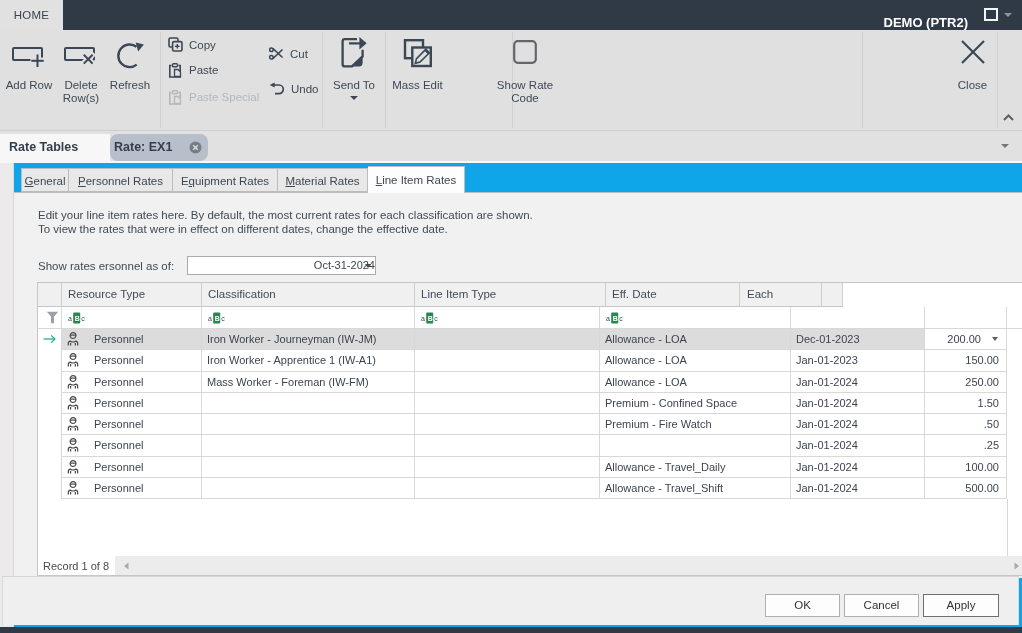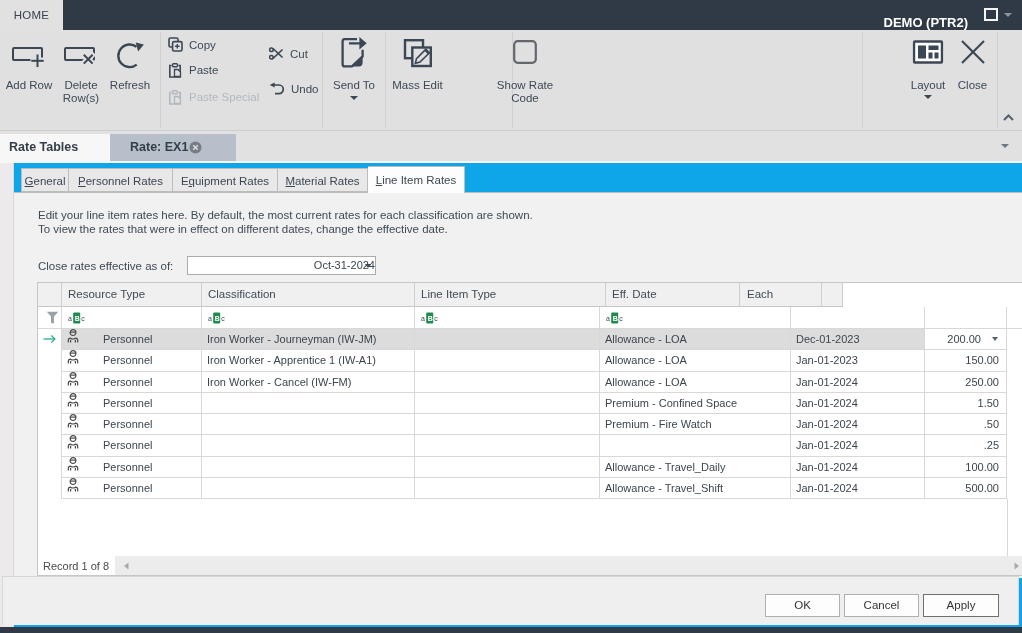--- a/index.html
+++ b/index.html
@@ -22,21 +22,21 @@
 .bigbtn .cap { position:absolute; top:49px; width:100%; line-height:13px; }
 .dcar { position:absolute; width:0; height:0; border-left:4px solid transparent; border-right:4px solid transparent; border-top:4px solid #3b4754; }
 .smallbtn { position:absolute; color:#3d4956; font-size:11.5px; display:flex; align-items:center; gap:6px; }
 .smallbtn.dis { color:#b3b8be; }
 .chev { position:absolute; }
 
 
 #doctabs { position:absolute; left:0; top:131px; width:1022px; height:30px; background:#e1e1e1; }
 .dtab { position:absolute; top:3px; height:27px; font-size:12.5px; font-weight:bold; color:#333e4a; line-height:27px; }
 #dtab1 { left:0; width:110px; background:#f7f7f7; text-align:left; padding-left:9px; }
-#dtab2 { left:110px; width:126px; background:#b7c0ca; padding-left:20px; }
+#dtab2 { left:110px; width:98px; background:#b7c0ca; padding-left:4px;border-radius:8px; }
 #dtabstrip2 { position:absolute; left:0; top:161px; width:1022px; height:2px; background:#f7f7f7; }
 #doccaret { position:absolute; left:1001px; top:144px; width:0; height:0; border-left:4px solid transparent; border-right:4px solid transparent; border-top:4px solid #6e7681; }
 
 
 #page { position:absolute; left:13px; top:163px; width:1017px; height:464px; background:#0ea5e9; border-left:1px solid #d9d9d9; border-right:1px solid #d9d9d9; }
 
 .itab { position:absolute; top:5px; height:24px; background:#e8e8e8; border:1px solid #bcbcbc; border-left:none; font-size:11.5px; color:#3d4754; text-align:center; line-height:24px; }
 .itab.first { border-left:1px solid #bcbcbc; }
 .itab.active { top:3px; height:27px; background:#fdfdfd; border-bottom:none; line-height:26px; z-index:3; }
 #itabline { position:absolute; left:0; top:29px; width:1016px; height:1px; background:#bcbcbc; z-index:2; }
@@ -58,21 +58,21 @@
 .frow .gc { background:#fff; padding-left:6px; }
 .drow { height:21.25px; font-size:11px; color:#3c454f; }
 .drow .gc { line-height:20px; padding-left:5px; white-space:nowrap; }
 .drow .c0, .drow .c7 { border-bottom:none; }
 
 .drow .gc.ind { padding-left:0; }
 .sel .gc.s { background:#dcdcdc; }
 .c0 { width:24px; } .c1 { width:140px; } .c2 { width:213px; } .c3 { width:185px; }
 .c4 { width:191px; } .c5 { width:134px; } .c6 { width:82px; } .c7 { width:21px; }
 .drow .c6 { text-align:right; padding-right:7px; padding-left:0; }
-.rescell { display:flex; align-items:flex-start; gap:24px; padding-left:7px; }
+.rescell { display:flex; align-items:center; gap:15px; padding-left:7px; }
 #gridfill { position:absolute; left:0; top:216px; width:990px; height:57px; background:#fff; }
 #recbar { position:absolute; left:0; top:273px; width:990px; height:19px; background:#fff; }
 #rectext { position:absolute; left:5px; top:4px; font-size:11px; color:#4a4a4a; }
 #hscroll { position:absolute; left:77px; top:0; width:913px; height:19px; background:#ececec; }
 
 
 #footer { position:absolute; left:2px; top:576px; width:1017px; height:49px; background:#efefef; border-top:1px solid #d5d5d5; border-left:1px solid #d9d9d9; border-right:1px solid #d9d9d9; }
 .btn { position:absolute; top:17px; width:75px; height:23px; background:#fdfdfd; border:1px solid #b0b0b0; font-size:11.5px; color:#333; text-align:center; line-height:21px; }
 #btn-apply { border-color:#6f6f6f; }
 #bottombar { position:absolute; left:0; top:627px; width:1022px; height:6px; background:#303a47; }
@@ -192,31 +192,20 @@
       </svg>
       <div class="cap">Mass Edit</div>
     </div>
     <div class="bigbtn" style="left:448px; width:64px;margin-left:45px;">
       <svg class="icn" style="top:10px;" width="24" height="24" viewBox="0 0 24 24">
         <rect x="1.2" y="1.2" width="21.6" height="21.6" rx="3.5" fill="none" stroke="#63676d" stroke-width="2.2"></rect>
       </svg>
       <div class="cap">Show Rate<br>Code</div>
     </div>
 
-    <div class="bigbtn" style="left:896px; width:64px;">
-      <svg class="icn" style="top:10px;" width="31" height="24" viewBox="0 0 31 24">
-        <rect x="1.5" y="1.5" width="28" height="21" rx="1" fill="#fdfdfd" stroke="#3b4754" stroke-width="2.4"></rect>
-        <rect x="5.5" y="5.5" width="8" height="13" fill="#3b4754"></rect>
-        <rect x="16" y="5.5" width="10" height="4.5" fill="#3b4754"></rect>
-        <rect x="16" y="12.5" width="4" height="6" fill="#3b4754"></rect>
-        <rect x="22" y="12.5" width="4" height="6" fill="#3b4754"></rect>
-      </svg>
-      <div class="cap">Layout</div>
-      <span class="dcar" style="left:50%;margin-left:-4px;top:65px;"></span>
-    </div>
     <div class="bigbtn" style="left:940px; width:65px;">
       <svg class="icn" style="top:10px;" width="29" height="24" viewBox="0 0 29 24">
         <line x1="3.5" y1="1" x2="25.5" y2="23" stroke="#3b4754" stroke-width="2.2"></line>
         <line x1="25.5" y1="1" x2="3.5" y2="23" stroke="#3b4754" stroke-width="2.2"></line>
       </svg>
       <div class="cap">Close</div>
     </div>
 
     <svg class="chev" style="left:1002px; top:83px;" width="13" height="9" viewBox="0 0 13 9">
       <path d="M2 7 L6.5 2.5 L11 7" fill="none" stroke="#55606d" stroke-width="2"></path>
@@ -239,21 +228,21 @@
   <div id="page">
     <div class="itab first" style="left:7px; width:48px;"><u>G</u>eneral</div>
     <div class="itab" style="left:55px; width:104px;"><u>P</u>ersonnel Rates</div>
     <div class="itab" style="left:159px; width:105px;">E<u>q</u>uipment Rates</div>
     <div class="itab" style="left:264px; width:90px;"><u>M</u>aterial Rates</div>
     <div class="itab active" style="left:354px; width:97px;"><u>L</u>ine Item Rates</div>
     <div id="itabline"></div>
 
     <div id="tabpage">
       <div class="introtext">Edit your line item rates here. By default, the most current rates for each classification are shown.<br>To view the rates that were in effect on different dates, change the effective date.</div>
-      <div id="showlbl">Close rates effective as of:</div>
+      <div id="showlbl">Show rates ersonnel as of:</div>
       <div id="combo">Oct-31-2024<span class="arr"></span></div>
 
       <div id="grid">
         <div class="grow hrow">
           <div class="gc c0"></div>
           <div class="gc c1">Resource Type</div>
           <div class="gc c2">Classification</div>
           <div class="gc c4">Line Item Type</div>
           <div class="gc c5">Eff. Date</div>
           <div class="gc c6" style="text-align:left;padding-left:7px;">Each</div>
@@ -339,21 +328,21 @@
 <div class="gc c1 s rescell">
               <svg width="12" height="14" viewBox="0 0 12 14" style="flex:none;">
 <circle cx="6" cy="3.6" r="2.9" fill="none" stroke="#4a4a4a" stroke-width="1.2"></circle>
 <line x1="3.1" y1="3.1" x2="8.9" y2="3.1" stroke="#4a4a4a" stroke-width="1.2"></line>
 <path d="M1.3 13.5 V11.6 Q1.3 9.4 3.5 9.2 Q4.6 10 6 10 Q7.4 10 8.5 9.2 Q10.7 9.4 10.7 11.6 V13.5" fill="none" stroke="#4a4a4a" stroke-width="1.2"></path>
 <line x1="3.6" y1="13.5" x2="3.6" y2="11" stroke="#4a4a4a" stroke-width="1.2"></line>
 <line x1="8.4" y1="13.5" x2="8.4" y2="11" stroke="#4a4a4a" stroke-width="1.2"></line>
 </svg>
               <span>Personnel</span>
             </div>
-<div class="gc c2 s">Iron Worker - Cancel (IW-FM)</div>
+<div class="gc c2 s">Mass Worker - Foreman (IW-FM)</div>
 <div class="gc c3 s"></div>
 <div class="gc c4 s">Allowance - LOA</div>
 <div class="gc c5 s">Jan-01-2024</div>
 <div class="gc c6">250.00</div>
 <div class="gc c7"></div>
 </div>
 <div class="grow drow">
 <div class="gc c0 ind"></div>
 <div class="gc c1 s rescell">
               <svg width="12" height="14" viewBox="0 0 12 14" style="flex:none;">

